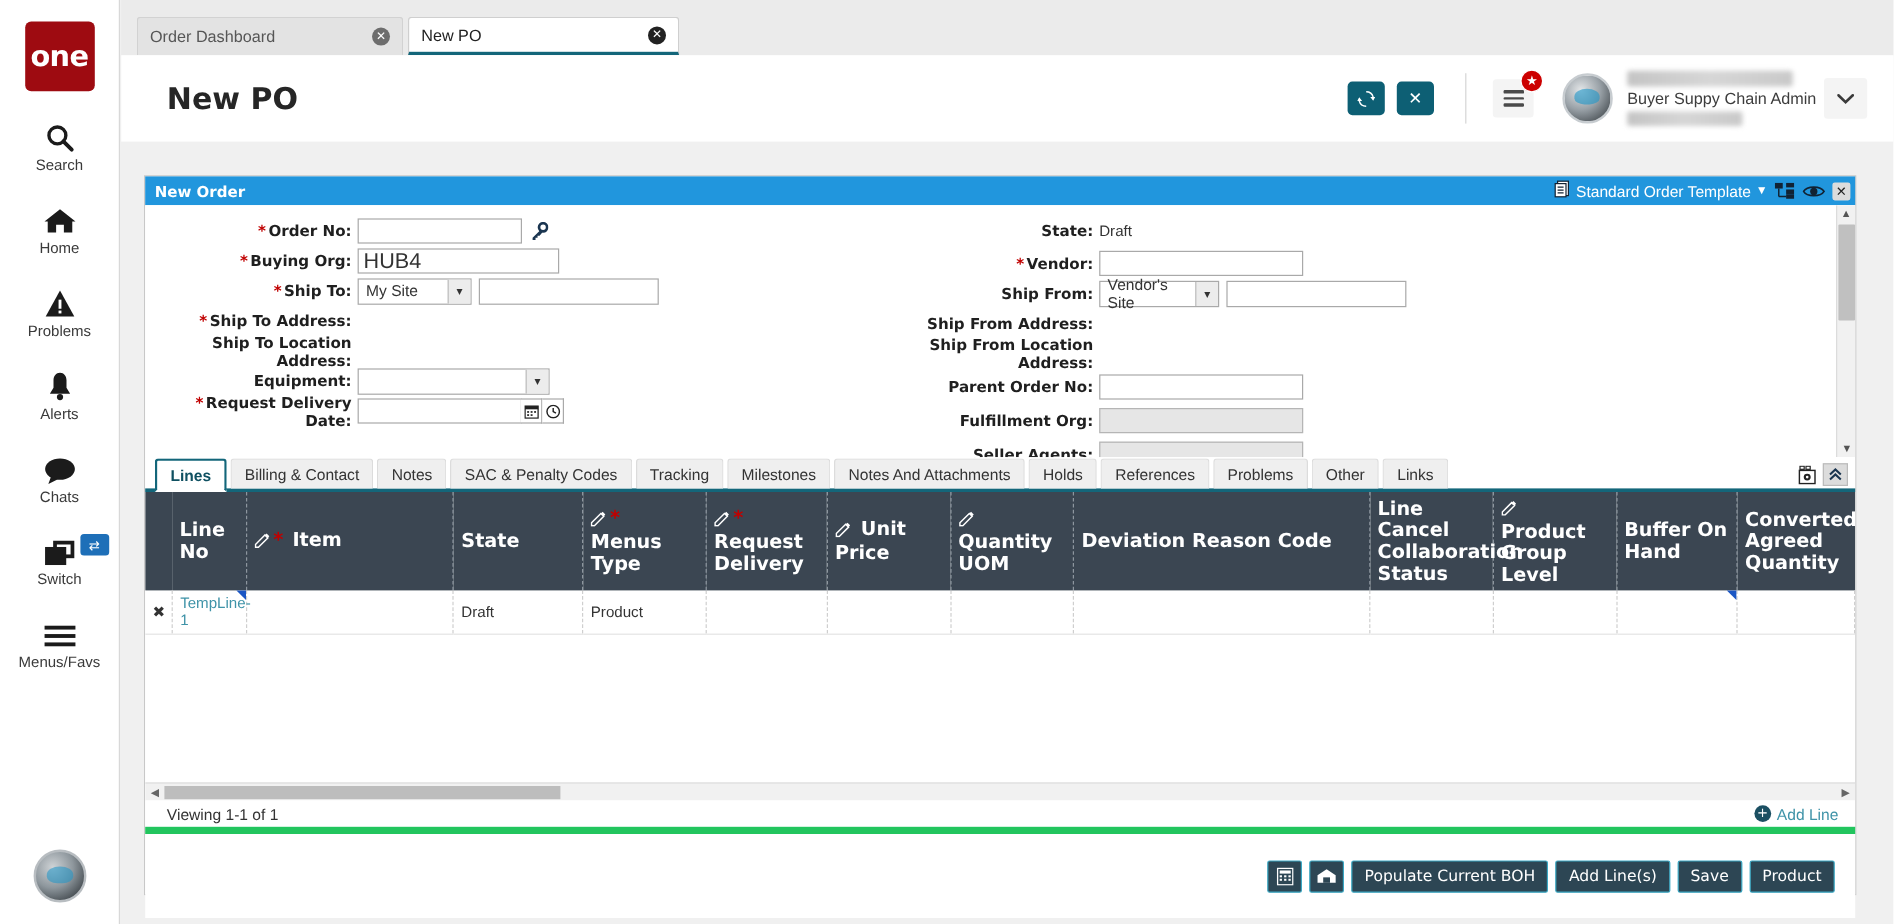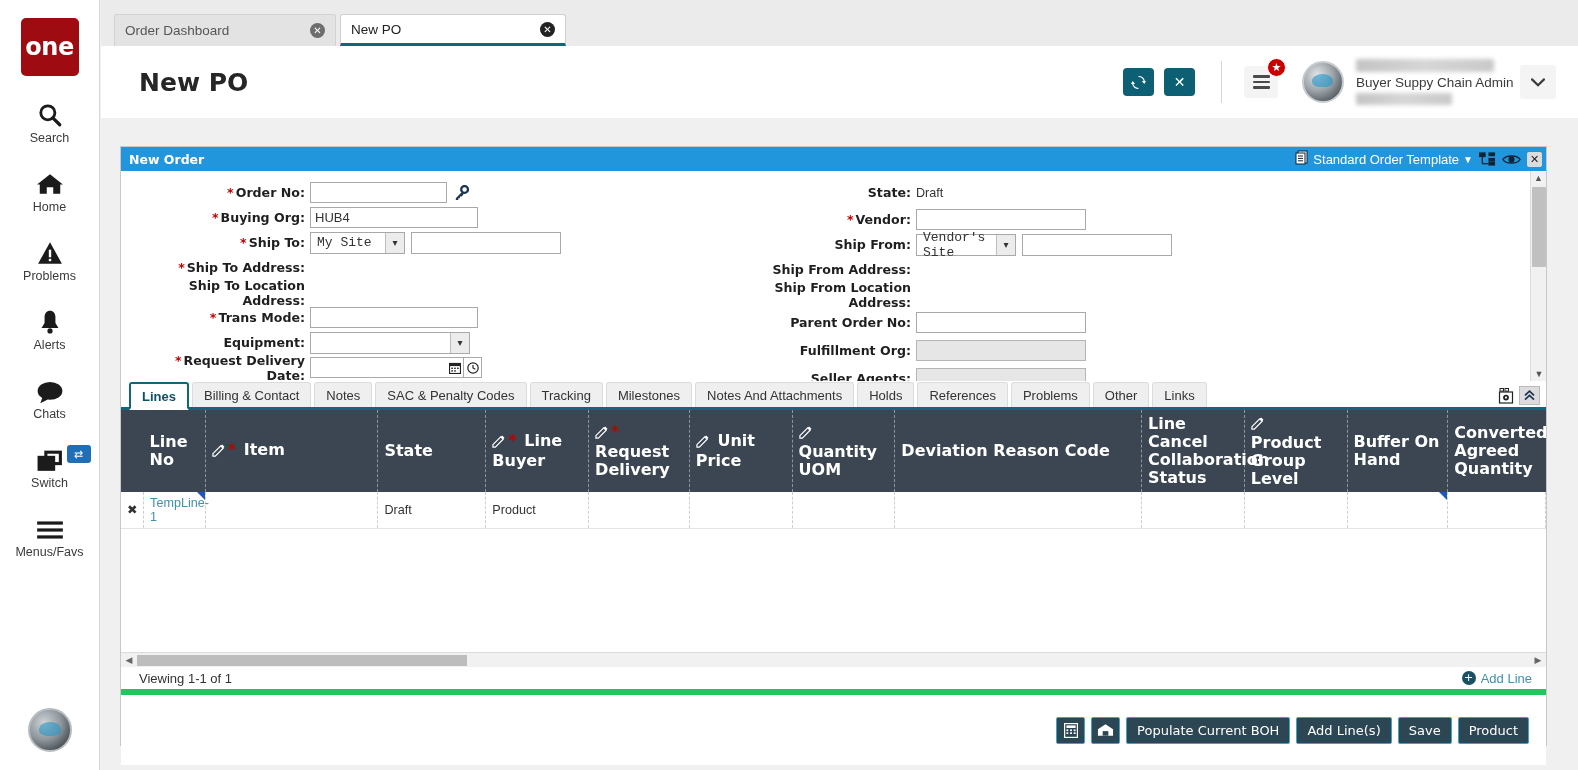--- a/index.html
+++ b/index.html
@@ -130,39 +130,39 @@
   .pico { cursor: pointer; display: flex; align-items: center; color: #123; }
   #panel-close {
     width: 15px; height: 15px; background: #dcdcdc; color: #222; font-size: 11px;
     display: flex; align-items: center; justify-content: center; border-radius: 2px;
     font-family: "DejaVu Sans", sans-serif; cursor: pointer;
   }
 
   
   #formarea { position: relative; height: 210px; background: #fff; overflow: hidden; }
   .fcol { position: absolute; top: 0; }
-  #colL { left: 12px; width: 620px; }
+  #colL { left: 0; width: 620px; }
   #colR { left: 620px; width: 790px; }
   .frow { display: flex; align-items: center; height: 25px; margin-bottom: 0px; }
   .flabel { text-align: right; font-size: 12.6px; color: #1f1f1f; font-weight: bold;
             font-family: "DejaVu Sans", sans-serif; padding-right: 5px; }
   #colL .flabel { width: 177px; }
   #colR .flabel { width: 175px; }
   .req { color: #c00000; font-weight: bold; margin-right: 2px; }
   .fin {
-    height: 21px; border: 1px solid #a9a9a9; background: #fff; font-size: 13px;
+    height: 21px; border: 1px solid #a9a9a9; background: #fff; font-size: 18px;
     padding: 0 4px; color: #333; font-family: "Liberation Sans", sans-serif;
     display: flex; align-items: center;
   }
   .fin.ro { background: #e6e6e6; border-color: #b5b5b5; }
   .fselect {
     height: 22px; border: 1px solid #a9a9a9; background: #fff; font-size: 13px;
     display: flex; align-items: center; color: #333;
   }
-  .fselect .sv { padding: 0 6px; flex: 1; font-family: Liberation Mono, monospace; }
+  .fselect .sv { padding: 0 6px; flex: 1; }
   .fselect .sarrow {
     width: 19px; height: 100%; background: #ececec; border-left: 1px solid #bdbdbd;
     display: flex; align-items: center; justify-content: center; font-size: 10px; color: #333;
   }
   .plaintext { font-size: 12.6px; color: #333; font-family: "Liberation Sans", sans-serif; }
   .iconbtn { margin-left: 6px; cursor: pointer; display: flex; align-items: center; }
   .dtbtns { display: flex; height: 21px; margin-left: -1px; }
   .dtb { width: 18px; height: 21px; border: 1px solid #a9a9a9; border-left: none;
          background: #fff; display: flex; align-items: center; justify-content: center;
          cursor: pointer; font-size: 11px; color: #333; }
@@ -447,24 +447,20 @@
         <div class="frow">
           <div class="flabel"><span class="req">*</span><span>Ship To Address</span>:</div>
           <div class="plaintext"></div>
         </div>
 
         <div class="frow">
           <div class="flabel"><span>Ship To Location Address</span>:</div>
           <div class="plaintext"></div>
         </div>
 
-        <div class="frow">
-          <div class="flabel"><span class="req">*</span><span>Trans Mode</span>:</div>
-          <div class="fin" style="width:168px"></div>
-        </div>
 
         <div class="frow">
           <div class="flabel"><span>Equipment</span>:</div>
           <div class="fselect" style="width:160px">
             <span class="sv"></span>
             <span class="sarrow">▾</span>
           </div>
         </div>
 
         <div class="frow">
@@ -630,21 +626,21 @@
             <th class="nodash"></th>
             <th><span>Line No</span></th>
             <th><span class="hico"><svg width="13" height="13" viewBox="0 0 14 14">
                     <path d="M1 10.4 L9.4 2 L12 4.6 L3.6 13 L1 13 Z" fill="none" stroke="#fff" stroke-width="1.3"></path>
                     <path d="M9.4 2 L11 0.6 L13.4 3 L12 4.6 Z" fill="#fff"></path>
                   </svg></span><span class="req">*</span> <span>Item</span></th>
             <th><span>State</span></th>
             <th><span class="hico"><svg width="13" height="13" viewBox="0 0 14 14">
                     <path d="M1 10.4 L9.4 2 L12 4.6 L3.6 13 L1 13 Z" fill="none" stroke="#fff" stroke-width="1.3"></path>
                     <path d="M9.4 2 L11 0.6 L13.4 3 L12 4.6 Z" fill="#fff"></path>
-                  </svg></span><span class="req">*</span> <span>Line Buyer</span></th>
+                  </svg></span><span class="req">*</span> <span>Menus Type</span></th>
             <th><span class="hico"><svg width="13" height="13" viewBox="0 0 14 14">
                     <path d="M1 10.4 L9.4 2 L12 4.6 L3.6 13 L1 13 Z" fill="none" stroke="#fff" stroke-width="1.3"></path>
                     <path d="M9.4 2 L11 0.6 L13.4 3 L12 4.6 Z" fill="#fff"></path>
                   </svg></span><span class="req">*</span> <span>Request Delivery</span></th>
             <th><span class="hico"><svg width="13" height="13" viewBox="0 0 14 14">
                     <path d="M1 10.4 L9.4 2 L12 4.6 L3.6 13 L1 13 Z" fill="none" stroke="#fff" stroke-width="1.3"></path>
                     <path d="M9.4 2 L11 0.6 L13.4 3 L12 4.6 Z" fill="#fff"></path>
                   </svg></span> <span>Unit Price</span></th>
             <th><span class="hico"><svg width="13" height="13" viewBox="0 0 14 14">
                     <path d="M1 10.4 L9.4 2 L12 4.6 L3.6 13 L1 13 Z" fill="none" stroke="#fff" stroke-width="1.3"></path>

